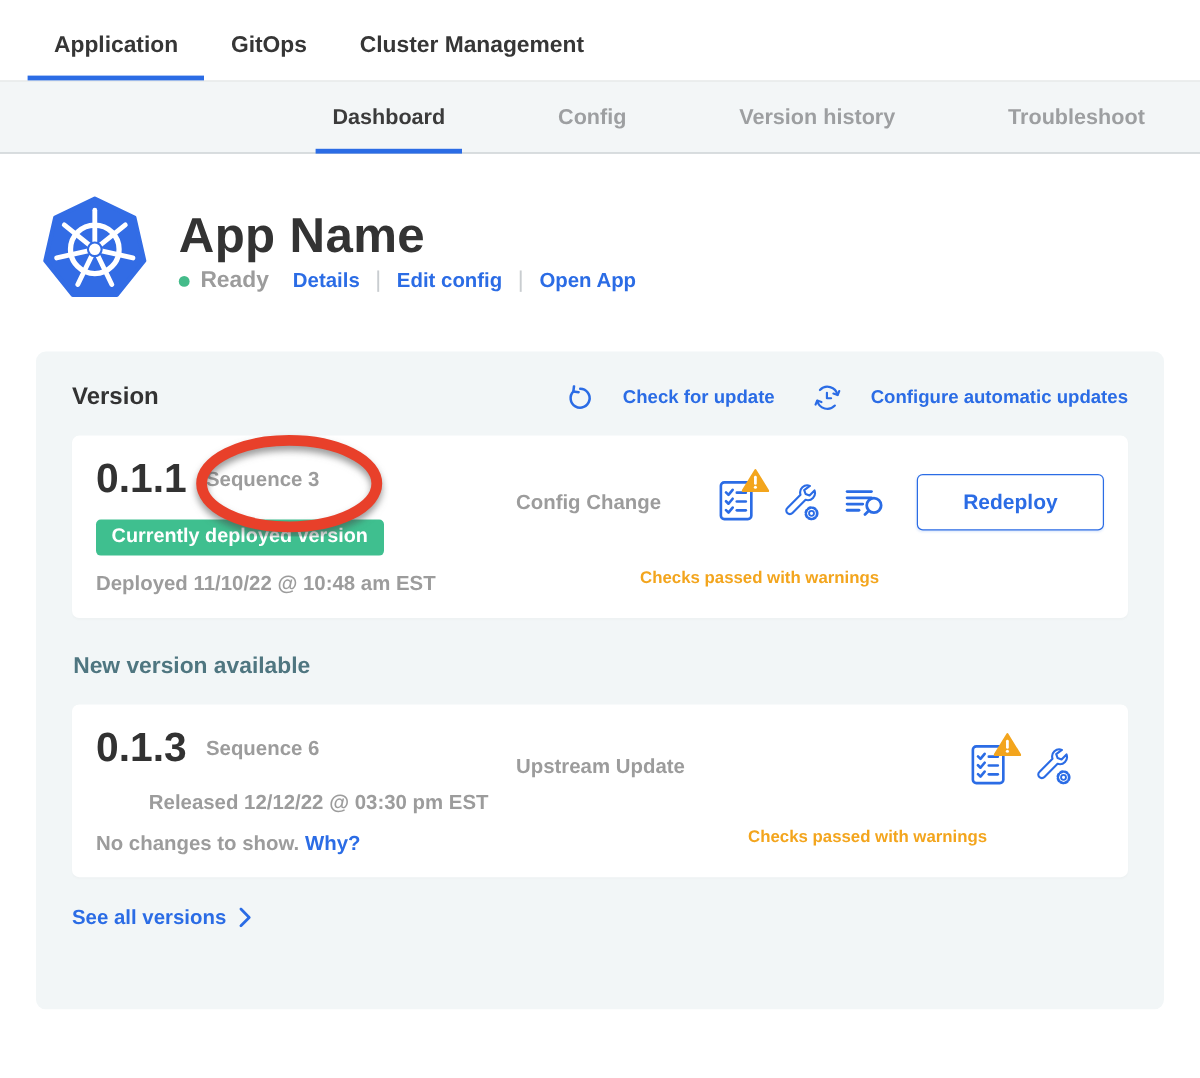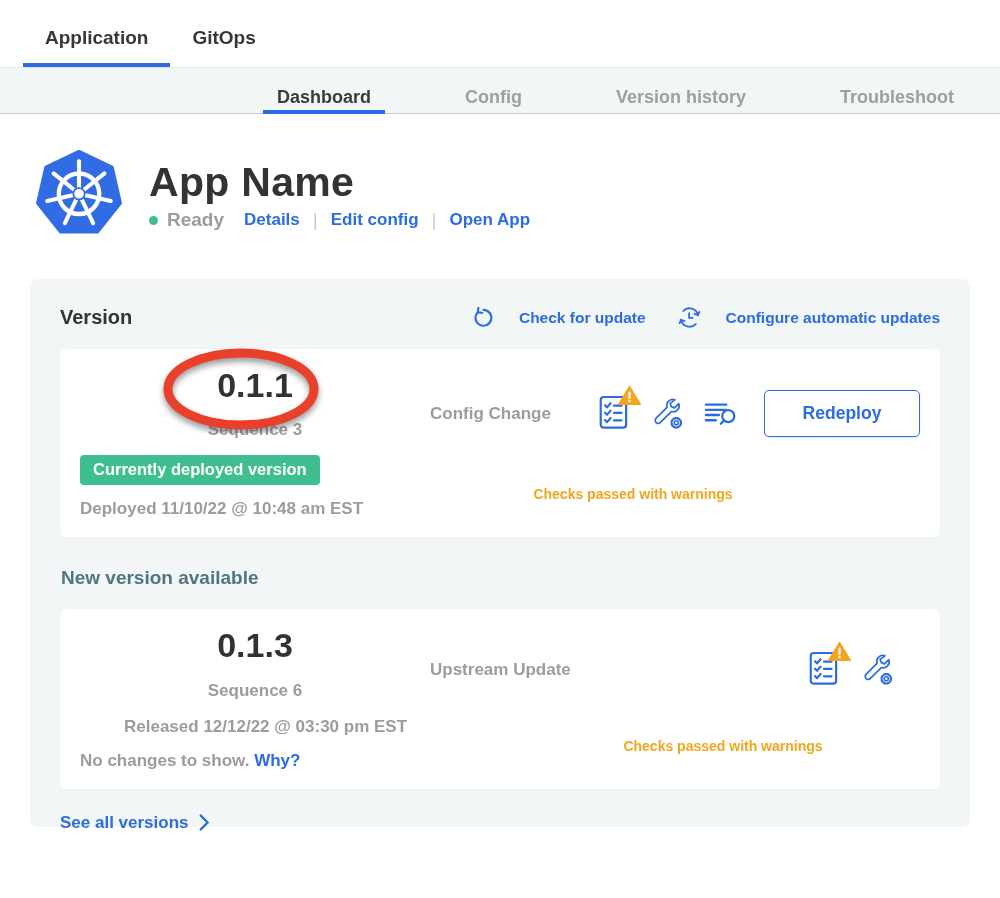--- a/index.html
+++ b/index.html
@@ -8,21 +8,21 @@
 
   
   .top-nav { display:flex; padding-left:23px; background:#fff; }
   .top-tab { position:relative; padding:27px 22px 18px; font-size:19px; font-weight:700;
     color:#363636; cursor:pointer; }
   .top-tab.active::after { content:""; position:absolute; left:0; right:0; bottom:0;
     height:4px; background:#2b6ce5; }
 
   
   .sub-nav { display:flex; gap:66px; padding-left:263px; background:#f3f6f7;
-    border-top:1px solid #e4e6e7; border-bottom:1px solid #c6cbcd; height:47px; white-space:nowrap; }
+    border-top:1px solid #e4e6e7; border-bottom:1px solid #c6cbcd; height:61px; white-space:nowrap; }
   .sub-tab { position:relative; padding:0 14px; line-height:59px; font-size:18px;
     font-weight:600; color:#9d9fa1; cursor:pointer; }
   .sub-tab.active { color:#3b3b3b; font-weight:700; }
   .sub-tab.active::after { content:""; position:absolute; left:0; right:0; bottom:-1px;
     height:4px; background:#2b6ce5; }
 
   
   .app-header { display:flex; gap:26px; margin:31px 0 0 35px; align-items:center; }
   .k8s-logo { width:88px; height:94px; flex-shrink:0; }
   .app-title { font-size:41px; font-weight:700; color:#333; letter-spacing:.3px; margin-top:6px; }
@@ -37,21 +37,21 @@
     padding:27px 30px 0; }
   .panel-head { display:flex; align-items:center; }
   .panel-title { font-size:20px; font-weight:700; color:#333; }
   .panel-actions { margin-left:auto; display:flex; align-items:center; gap:32px; }
   .action-link { display:flex; align-items:center; gap:25px; font-size:15.5px; font-weight:700;
     color:#2b6ce5; cursor:pointer; }
 
   .vcard { background:#fff; border-radius:6px; margin-top:20px; padding:18px 20px 18px;
     display:flex; box-shadow:0 1px 2px rgba(0,0,0,.02); }
   .vcard-left { width:350px; flex-shrink:0; }
-  .version-line { position:relative; display:flex; align-items:center; gap:16px;flex-direction:column; }
+  .version-line { position:relative; display:flex; align-items:center; gap:16px; }
   .version-number { font-size:34px; font-weight:700; color:#323232; line-height:1.1; }
   .sequence { font-size:17px; font-weight:600; color:#9c9c9c; }
   .annotation-svg { position:absolute; left:78px; top:-22px; width:166px; height:88px;
     pointer-events:none; }
   .deployed-badge { display:inline-block; background:#3fbf8f; color:#fff; font-size:16.5px;
     font-weight:700; padding:5px 13px 6px; border-radius:4px; margin-top:15px; }
   .meta-text { font-size:17px; font-weight:600; color:#9c9c9c; margin-top:14px; }
   .why-link { color:#2b6ce5; font-weight:700; cursor:pointer; }
 
   .vcard-right { flex:1; display:grid; grid-template-columns:auto 1fr auto;
@@ -79,20 +79,21 @@
     font-weight:700; color:#2b6ce5; cursor:pointer; }
 
   .icon-svg { display:block; }
 </style>
 </head>
 <body>
 
 <nav class="top-nav">
   <div class="top-tab active">Application</div>
   <div class="top-tab">GitOps</div>
+  <div class="top-tab">Cluster Management</div>
 </nav>
 
 <nav class="sub-nav">
   <div class="sub-tab active">Dashboard</div>
   <div class="sub-tab">Config</div>
   <div class="sub-tab">Version history</div>
   <div class="sub-tab">Troubleshoot</div>
 </nav>
 
 <header class="app-header">

